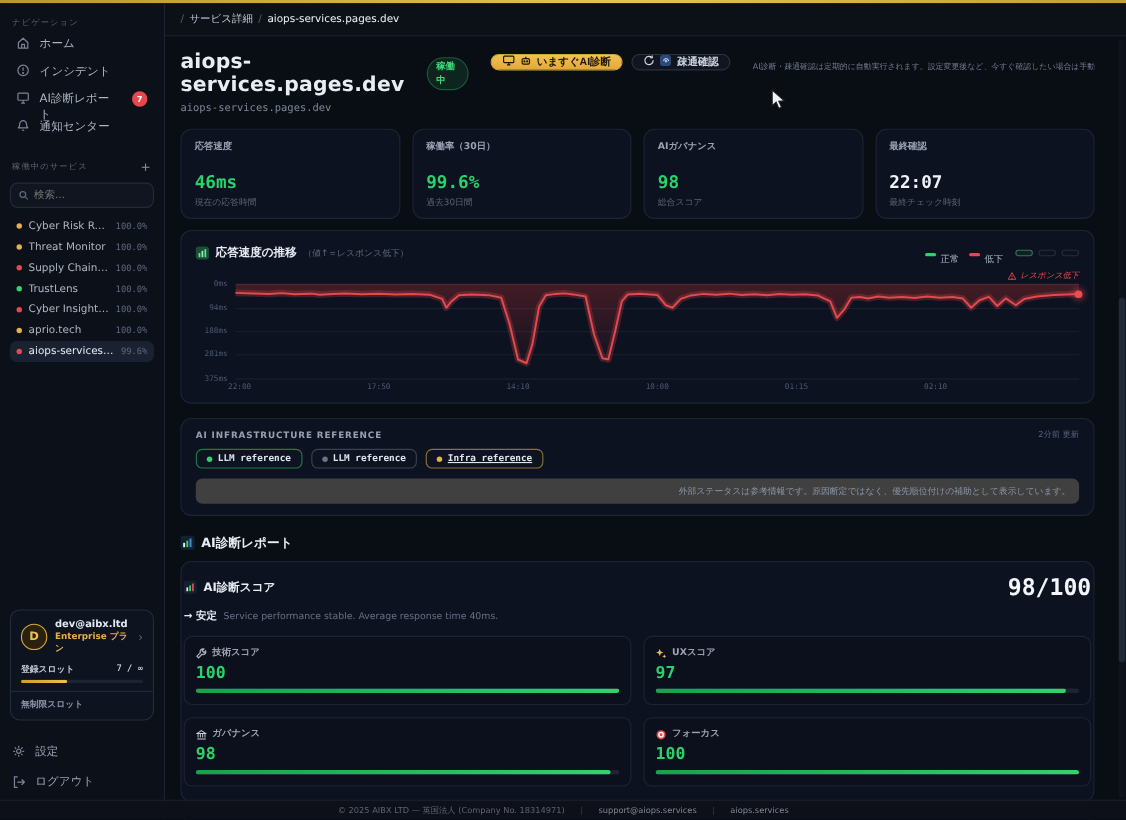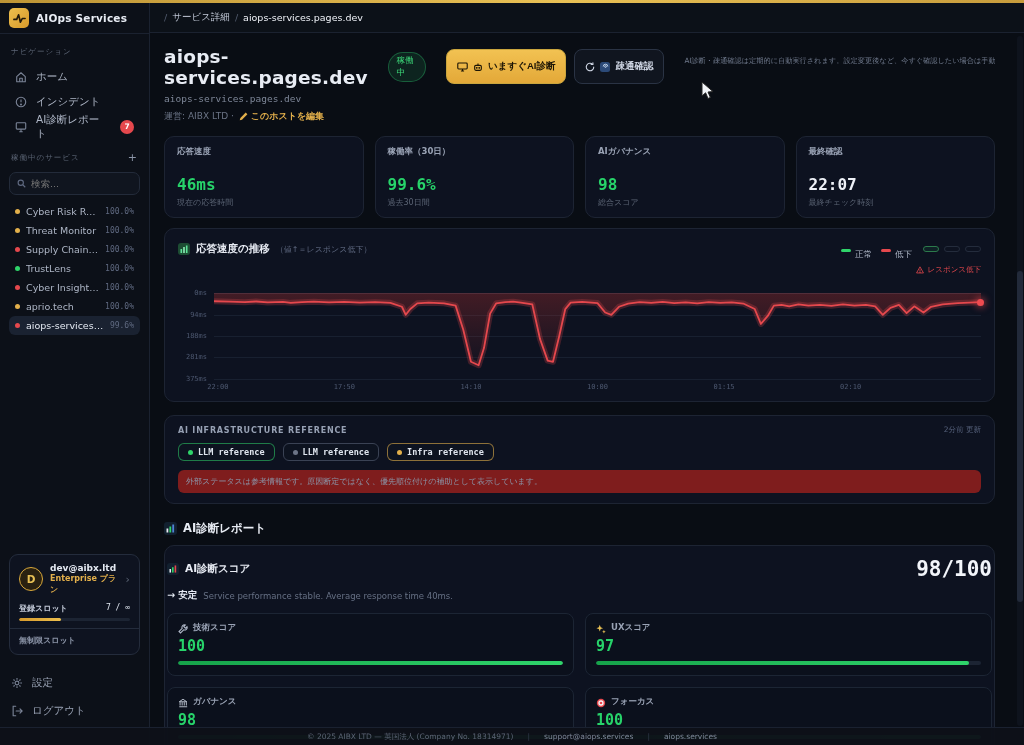--- a/index.html
+++ b/index.html
@@ -13,21 +13,21 @@
   .app { display:flex; height:742px; }
 
   
   .sidebar { width:150px; background:#0c1018; border-right:1px solid #1b2230; display:flex; flex-direction:column; padding:0 9px 22px 9px; }
   .brand { display:flex; align-items:center; gap:7px; height:31px; border-bottom:1px solid #1b2230; margin:0 -9px; padding:0 9px; }
   .brand-logo { width:20px; height:20px; border-radius:5px; background:linear-gradient(135deg,#edbf4e,#d79a2b); display:flex; align-items:center; justify-content:center; flex:none; }
   .brand-name { font-size:10.5px; font-weight:bold; letter-spacing:.2px; }
   .side-label { font-size:7.5px; color:#5b6474; letter-spacing:1px; margin:13px 2px 7px; display:flex; align-items:center; }
   .side-label .grow { flex:1; }
   .plus-btn { color:#8b94a7; font-size:11px; line-height:1; cursor:pointer; }
-  .nav-item { display:flex; align-items:center; gap:8px; height:25px; padding:0 6px; border-radius:6px; color:#aeb6c6; font-size:10.5px; cursor:pointer; }
+  .nav-item { display:flex; gap:8px; height:25px; padding:0 6px; border-radius:6px; color:#aeb6c6; font-size:10.5px; cursor:pointer; }
   .nav-item .nicon { width:13px; color:#7a8396; display:flex; flex:none; }
   .nav-item .grow { flex:1; }
   .nav-badge { background:#e5484d; color:#fff; font-size:7.5px; font-weight:bold; min-width:14px; height:14px; border-radius:999px; display:flex; align-items:center; justify-content:center; }
   .search-box { display:flex; align-items:center; gap:5px; height:23px; border:1px solid #232b3a; background:#10151f; border-radius:7px; padding:0 7px; margin:2px 0 7px; }
   .search-box input { background:transparent; border:none; outline:none; color:#aeb6c6; font-size:9.5px; width:100%; font-family:inherit; }
   .svc-row { display:flex; align-items:center; gap:6px; height:19px; padding:0 6px; border-radius:6px; font-size:9.5px; color:#aeb6c6; cursor:pointer; }
   .svc-row.active { background:#1a2231; color:#e4e9f2; }
   .svc-dot { width:5px; height:5px; border-radius:50%; flex:none; }
   .svc-name { flex:1; white-space:nowrap; overflow:hidden; text-overflow:ellipsis; }
   .svc-pct { font-size:8px; color:#5f6980; }
@@ -53,26 +53,26 @@
   .topbar { height:30px; border-bottom:1px solid #1b2230; background:#0c1118; display:flex; align-items:center; padding:0 14px; gap:5px; font-size:9.5px; }
   .crumb-sep { color:#535d70; }
   .crumb-a { color:#c3cad8; }
   .crumb-b { color:#eef1f7; }
   .scroll { flex:1; overflow:hidden; padding:13px 29px 0 14px; position:relative; }
 
   .page-head { display:flex; align-items:flex-start; gap:20px; }
   .ph-left { width:262px; flex:none; }
   .ph-title-row { display:flex; align-items:center; gap:8px; }
   .ph-title { font-size:18.5px; font-weight:bold; letter-spacing:.2px; }
-  .status-pill { font-size:8.5px; font-weight:normal; color:#3ddc7a; background:rgba(46,204,113,.12); border:1px solid rgba(46,204,113,.35); border-radius:999px; padding:2px 8px; }
+  .status-pill { font-size:8.5px; font-weight:bold; color:#3ddc7a; background:rgba(46,204,113,.12); border:1px solid rgba(46,204,113,.35); border-radius:999px; padding:2px 8px; }
   .ph-sub { font-size:9.5px; color:#7e8798; margin-top:5px; }
   .ph-op { font-size:9px; color:#6b7486; margin-top:6px; display:flex; align-items:center; gap:5px; }
   .edit-link { color:#e3b04b; font-weight:bold; cursor:pointer; display:flex; align-items:center; gap:3px; }
   .btn-row { display:flex; gap:8px; margin-top:3px; flex:none; }
-  .btn { display:flex; align-items:center; gap:5px; border-radius:8px; padding:10px 10px; font-size:9.5px; font-weight:bold; cursor:pointer; white-space:nowrap; }
+  .btn { display:flex; gap:5px; border-radius:8px; padding:0 10px; font-size:9.5px; font-weight:bold; cursor:pointer; white-space:nowrap; }
   .btn-amber { background:linear-gradient(180deg,#f2c252,#e3a838); color:#1b1405; border:1px solid #caa53d; }
   .btn-dark { background:#10151f; color:#cfd6e4; border:1px solid #2a3344; }
   .head-note { flex:1; text-align:right; font-size:7.2px; color:#707a8d; margin-top:10px; white-space:nowrap; overflow:hidden; }
 
   .stats-grid { display:grid; grid-template-columns:repeat(4,1fr); gap:11px; margin-top:13px; }
   .card { background:#0d1220; border:1px solid #1d2433; border-radius:10px; }
   .stat-card { padding:9px 12px; }
   .stat-label { font-size:8.5px; color:#9aa3b5; font-weight:bold; }
   .stat-value { font-size:16px; font-weight:bold; margin-top:17px; }
   .val-green { color:#27d36a; }
@@ -82,41 +82,41 @@
   
   .chart-card { margin-top:10px; padding:8px 13px 7px; }
   .chart-head { display:flex; align-items:center; gap:6px; }
   .chart-title { font-size:10.5px; font-weight:bold; }
   .chart-subtitle { font-size:8px; color:#5f6980; }
   .chart-head .grow { flex:1; }
   .legend-item { display:flex; align-items:flex-start; gap:4px; font-size:8.5px; color:#aeb6c6; margin-left:9px;margin-top:12px; }
   .legend-dash { width:10px; height:2.5px; border-radius:2px; }
   .range-btn { font-family:"DejaVu Sans Mono",monospace; font-size:8.5px; padding:2px 7px; border-radius:6px; border:1px solid #242c3c; color:#5f6980; margin-left:5px; cursor:pointer; background:transparent; }
   .range-btn.active { border-color:#2c7a4b; color:#3ddc7a; background:rgba(46,204,113,.08); }
-  .chart-alert { text-align:right; font-size:7.5px; color:#e5484d; margin:4px 0 18px; display:flex; justify-content:flex-end; align-items:center; gap:4px; }
+  .chart-alert { text-align:right; font-size:7.5px; color:#e5484d; margin:4px 0 2px; display:flex; justify-content:flex-end; align-items:center; gap:4px;font-style:italic; }
   .chart-area { display:flex; }
   .y-gutter { width:36px; position:relative; flex:none; }
   .ytick { position:absolute; right:7px; transform:translateY(-50%); font-size:7px; color:#4d5870; }
   .plot { flex:1; position:relative; height:86px; }
   .gridline { position:absolute; left:0; right:0; height:1px; background:#182030; }
   .gridline.zero { background:#232c3e; }
   .plot svg { position:absolute; inset:0; width:100%; height:100%; }
   .end-dot { position:absolute; width:7px; height:7px; border-radius:50%; background:#ef4b50; box-shadow:0 0 6px 2px rgba(229,72,77,.5); right:-3px; }
   .x-axis { height:15px; margin-left:36px; position:relative; }
   .xtick { position:absolute; top:4px; transform:translateX(-50%); font-size:7px; color:#4d5870; font-family:"DejaVu Sans Mono",monospace; }
 
   
   .infra-card { margin-top:13px; padding:9px 13px 10px; }
   .infra-head { display:flex; align-items:center; }
   .infra-title { font-size:8px; font-weight:bold; letter-spacing:.8px; color:#97a1b4; }
   .infra-upd { margin-left:auto; font-size:7.5px; color:#55607a; }
   .chip-row { display:flex; gap:8px; margin-top:8px; }
   .chip { display:flex; align-items:center; gap:5px; font-family:"DejaVu Sans Mono",monospace; font-size:8.5px; font-weight:bold; color:#dfe5ee; background:#0d1320; border-radius:6px; padding:3px 9px; cursor:pointer; }
   .chip-dot { width:5px; height:5px; border-radius:50%; }
-  .infra-note { margin-top:9px; background:#7f1d1d; border-radius:6px; text-align:left; font-size:8px; color:#8b94a7; padding:6px 8px; }
+  .infra-note { margin-top:9px; background:#404040; border-radius:6px; text-align:right; font-size:8px; color:#8b94a7; padding:6px 8px; }
 
   .section-head { display:flex; align-items:center; gap:6px; margin:17px 0 9px; font-size:11.5px; font-weight:bold; }
 
   
   .score-card { padding:11px 2px 13px; }
   .score-head { display:flex; align-items:center; gap:6px; }
   .score-title { font-size:10.5px; font-weight:bold; }
   .score-total { margin-left:auto; font-size:21px; font-weight:bold; color:#f2f5fa; }
   .score-summary { display:flex; align-items:center; gap:6px; margin-top:8px; }
   .sum-status { font-size:9.5px; font-weight:bold; color:#e4e9f2; }
@@ -142,28 +142,20 @@
   .cursor { position:absolute; left:701px; top:81px; z-index:9; pointer-events:none; }
 </style>
 </head>
 <body>
 
 <div class="top-strip"></div>
 
 <div class="app">
 
   <aside class="sidebar">
-    <div class="brand">
-      <span class="brand-logo">
-        <svg width="13" height="13" viewBox="0 0 14 14" fill="none" stroke="#21180a" stroke-width="1.8" stroke-linecap="round" stroke-linejoin="round">
-            <polyline points="1,8 4,8 6,3 8,11 10,7 13,7"></polyline>
-          </svg>
-      </span>
-      <span class="brand-name">AIOps Services</span>
-    </div>
 
     <div class="side-label">
         <span>ナビゲーション</span>
       </div>
     <div id="nav-list">
         <div class="nav-item">
     <span class="nicon">
             <svg width="12" height="12" viewBox="0 0 14 14" fill="none" stroke="currentColor" stroke-width="1.3" stroke-linejoin="round">
               <path d="M2 6.5 7 2l5 4.5V12.5H2z"></path>
               <path d="M5.5 12.5V8.5h3v4"></path>
@@ -188,20 +180,31 @@
         <div class="nav-item">
     <span class="nicon">
             <svg width="12" height="12" viewBox="0 0 14 14" fill="none" stroke="currentColor" stroke-width="1.3">
               <rect x="1.5" y="2" width="11" height="7.5" rx="1"></rect>
               <path d="M5 12.5h4M7 9.5v3"></path>
             </svg>
           </span>
     <span>AI診断レポート</span>
     <span class="grow"></span>
     <span class="nav-badge">7</span>
+  </div>
+        <div class="nav-item">
+    <span class="nicon">
+            <svg width="12" height="12" viewBox="0 0 14 14" fill="none" stroke="currentColor" stroke-width="1.3" stroke-linejoin="round">
+              <path d="M7 2a3.6 3.6 0 0 0-3.6 3.6c0 3-1.4 4-1.4 4h10s-1.4-1-1.4-4A3.6 3.6 0 0 0 7 2z"></path>
+              <path d="M6 11.8a1.2 1.2 0 0 0 2 0"></path>
+            </svg>
+          </span>
+    <span>通知センター</span>
+    <span class="grow"></span>
+
   </div>
       </div>
 
     <div class="side-label">
       <span>稼働中のサービス</span>
         <span class="grow"></span>
       <span class="plus-btn">+</span>
     </div>
     <div class="search-box">
       <span style="display:flex;">
@@ -302,31 +305,20 @@
 
     <div class="scroll">
 
       <div class="page-head">
         <div class="ph-left">
           <div class="ph-title-row">
             <span class="ph-title">aiops-services.pages.dev</span>
             <span class="status-pill">稼働中</span>
           </div>
           <div class="ph-sub mono">aiops-services.pages.dev</div>
-          <div class="ph-op">
-            <span>運営: AIBX LTD ·</span>
-            <span class="edit-link">
-              <span style="display:flex;">
-                <svg width="9" height="9" viewBox="0 0 12 12" fill="#e3b04b">
-                    <path d="M1 11l.8-3L9 .8 11.2 3 4 10.2 1 11z"></path>
-                  </svg>
-              </span>
-              <span>このホストを編集</span>
-            </span>
-          </div>
         </div>
 
         <div class="btn-row">
           <button class="btn btn-amber">
             <span style="display:flex;">
               <svg width="11" height="10" viewBox="0 0 14 12" fill="none" stroke="#1b1405" stroke-width="1.4">
                   <rect x="1" y="1" width="12" height="7.5" rx="1.2"></rect>
                   <path d="M5 11h4M7 8.5V11"></path>
                 </svg>
             </span>
@@ -466,21 +458,21 @@
         </div>
         <div class="chip-row" id="chip-row">
             <span class="chip" style="border: 1px solid rgba(47, 212, 106, 0.55);">
     <span class="chip-dot" style="background: rgb(47, 212, 106);"></span>
     <span>LLM reference</span>
   </span>
             <span class="chip" style="border: 1px solid rgb(58, 66, 84);">
     <span class="chip-dot" style="background: rgb(107, 116, 134);"></span>
     <span>LLM reference</span>
   </span>
-            <span class="chip" style="border: 1px solid rgba(227, 176, 75, 0.6);">
+            <span class="chip" style="border: 1px solid rgba(227, 176, 75, 0.6); text-decoration: underline;">
     <span class="chip-dot" style="background: rgb(227, 176, 75);"></span>
     <span>Infra reference</span>
   </span>
           </div>
         <div class="infra-note">外部ステータスは参考情報です。原因断定ではなく、優先順位付けの補助として表示しています。</div>
       </div>
 
       <div class="section-head">
         <span style="display:flex;width:13px;height:13px;background:#12202f;border-radius:3px;align-items:center;justify-content:center;">
           <svg width="9" height="9" viewBox="0 0 9 9">

